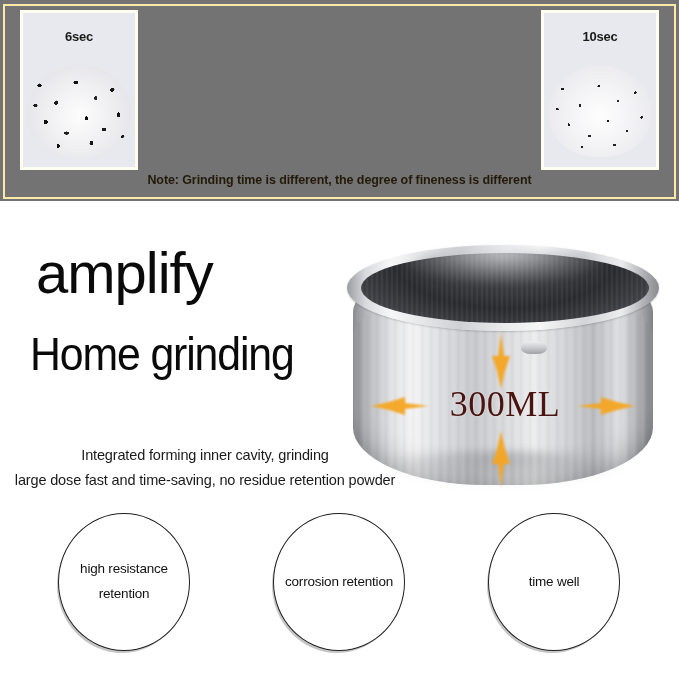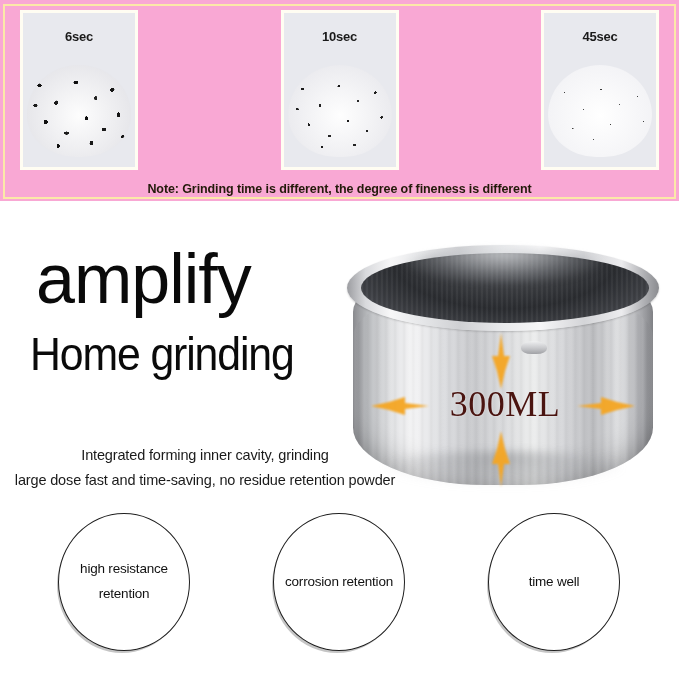--- a/index.html
+++ b/index.html
@@ -15,21 +15,21 @@
     position: relative;
   }
 
   
   #grinding-banner {
     position: absolute;
     left: 0;
     top: 0;
     width: 679px;
     height: 201px;
-    background: #f9a8d4;
+    background: #737373;
     box-sizing: border-box;
     padding: 0;
   }
   #banner-inner-frame {
     position: absolute;
     left: 3px;
     top: 4px;
     right: 3px;
     bottom: 2px;
     border: 2px solid #FBE9A8;
@@ -157,21 +157,21 @@
       radial-gradient(circle 0.6px at 26% 71%, #5c5c5c 55%, transparent 60%),
       radial-gradient(circle 0.7px at 46% 83%, #686868 55%, transparent 60%),
       radial-gradient(circle 0.6px at 61% 67%, #595959 55%, transparent 60%),
       radial-gradient(circle 0.7px at 79% 78%, #626262 55%, transparent 60%),
       radial-gradient(circle at 50% 55%, #ffffff 0%, #f6f6f8 82%, #ebebf0 100%);
   }
 
   #banner-note {
     position: absolute;
     left: 0;
-    top: 182px;
+    top: 173px;
     width: 679px;
     text-align: center;
     font-family: "Liberation Sans", sans-serif;
     font-size: 12.5px;
     font-weight: bold;
     color: #231a0a;
     letter-spacing: -0.1px;
   }
 
   
@@ -182,21 +182,21 @@
     width: 679px;
     height: 478px;
     background: #ffffff;
   }
 
   #brand-word {
     position: absolute;
     left: 36px;
     top: 43px;
     font-family: "Liberation Sans", sans-serif;
-    font-size: 70px;
+    font-size: 58px;
     font-weight: 400;
     color: #0a0a0a;
     letter-spacing: -1px;
     line-height: 1;
   }
   #headline {
     position: absolute;
     left: 30px;
     top: 130px;
     font-family: "Liberation Sans", sans-serif;
@@ -420,24 +420,20 @@
       <div class="sample-label">6sec</div>
       <div class="powder-pile pw1"></div>
     </div>
 
     <div class="sample-panel">
       <div class="sample-label">10sec</div>
       <div class="powder-pile pw2"></div>
     </div>
 
 
-    <div class="sample-panel">
-      <div class="sample-label">45sec</div>
-      <div class="powder-pile pw4"></div>
-    </div>
 
 
   </div>
 
   <div id="banner-note">Note: Grinding time is different, the degree of fineness is different</div>
 </div>
 
 <div id="product-section">
 
   <div id="brand-word">amplify</div>

